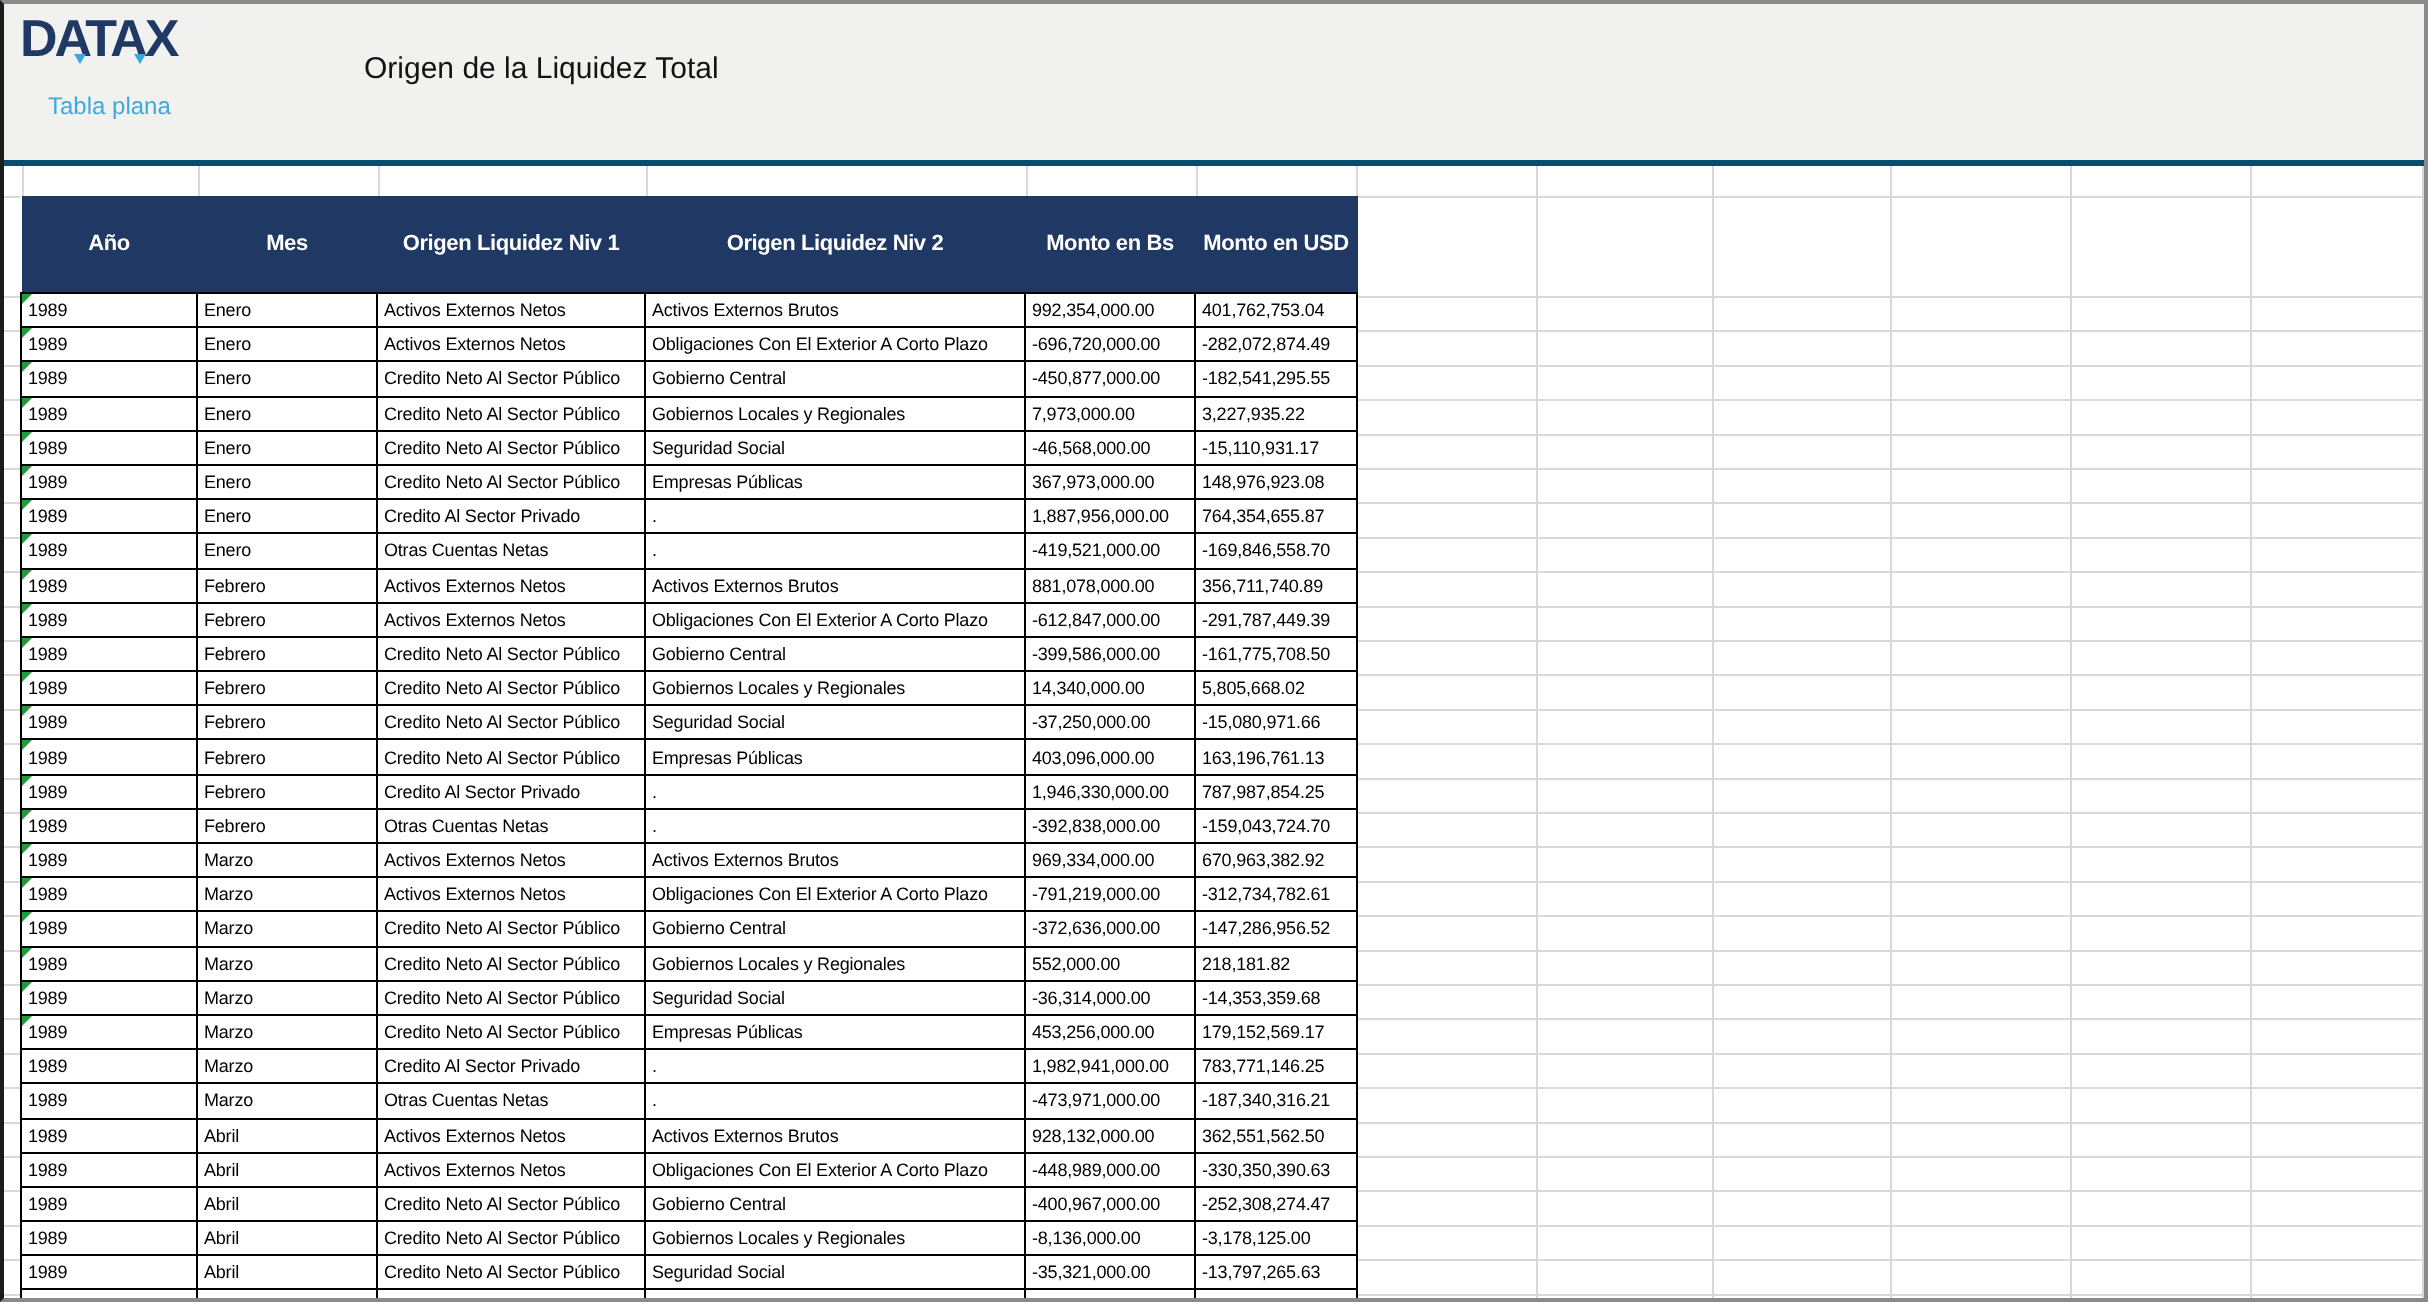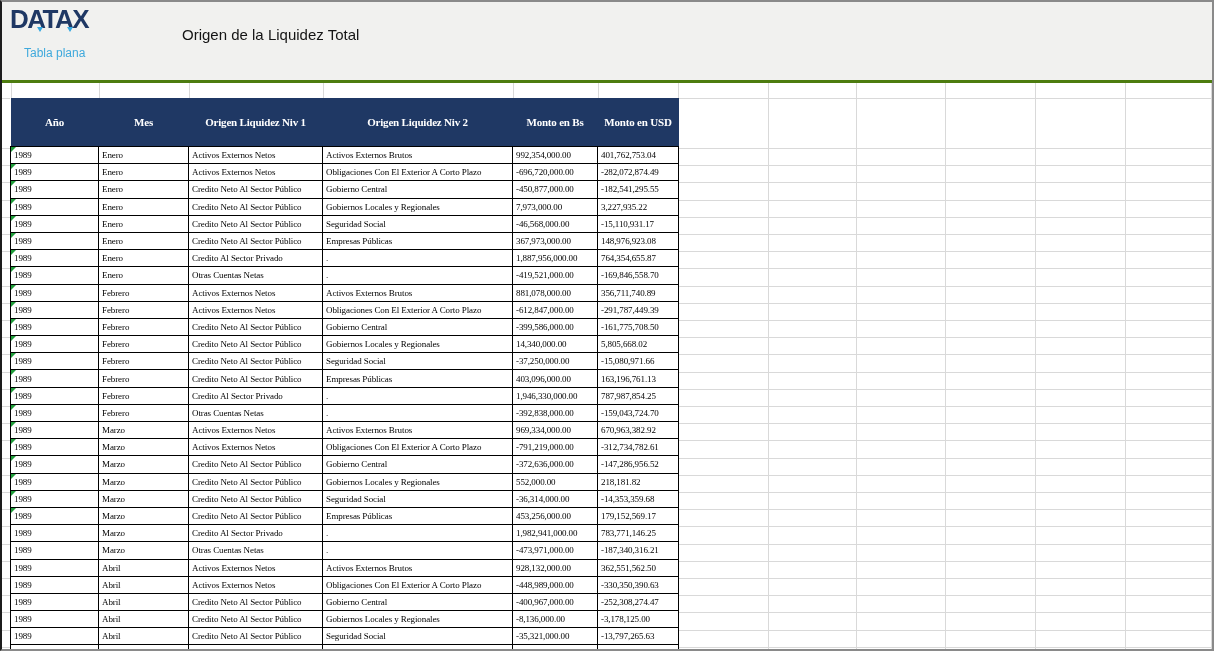--- a/index.html
+++ b/index.html
@@ -1,33 +1,33 @@
 <!DOCTYPE html>
 <html><head>
 <meta charset="utf-8">
 <style>
   html,body{margin:0;padding:0;}
   body{width:1214px;height:651px;overflow:hidden;background:#fff;
        font-family:"Liberation Sans",sans-serif;}
   .screen{position:relative;width:1214px;height:651px;box-sizing:border-box;
           border:2px solid #8a8a8a;border-left-color:#1c1c1c;background:#fff;overflow:hidden;}
   
-  .topband{position:relative;height:78px;background:#f1f1ef;border-bottom:3px solid #4d7c0f;}
+  .topband{position:relative;height:78px;background:#f1f1ef;border-bottom:3px solid #0c4a6e;}
   .logoblock{position:absolute;left:8px;top:2px;width:150px;height:70px;}
   .logo{font-size:26px;font-weight:700;letter-spacing:-1.5px;color:#1f3864;
         font-family:"Liberation Sans",sans-serif;line-height:30px;}
   .logo-tri{position:absolute;width:0;height:0;border-left:3px solid transparent;
             border-right:3px solid transparent;border-top:5px solid #35a8e0;top:23px;}
   .logo-tri.t1{left:27px;}
   .logo-tri.t2{left:57px;}
   .navlink{display:block;margin:12px 0 0 14px;font-size:12px;color:#3fa9dc;
            text-decoration:none;cursor:pointer;}
   .title{position:absolute;left:180px;top:24px;font-size:15px;color:#141414;}
   
-  .sheet{position:relative;height:566px;background:#fff;font-family:Liberation Serif, serif;}
+  .sheet{position:relative;height:566px;background:#fff;}
   .vline{position:absolute;top:0;bottom:0;width:1px;background:#d9d9d9;}
   .hline-top{position:absolute;left:0;right:0;top:15px;height:1px;background:#d9d9d9;}
   .rowlines{position:absolute;left:0;right:0;top:65px;bottom:0;
             background:repeating-linear-gradient(to bottom,#d9d9d9 0 1px,transparent 1px 17.2px);}
   
   table.datatable{position:absolute;left:8px;top:15px;width:668px;border-collapse:collapse;
         table-layout:fixed;background:#fff;font-size:9px;letter-spacing:-0.1px;color:#000;}
   table.datatable th{background:#1f3864;color:#fff;font-weight:700;font-size:11px;
         letter-spacing:-0.2px;height:48px;text-align:center;border:none;padding:0 2px;
         vertical-align:middle;}

